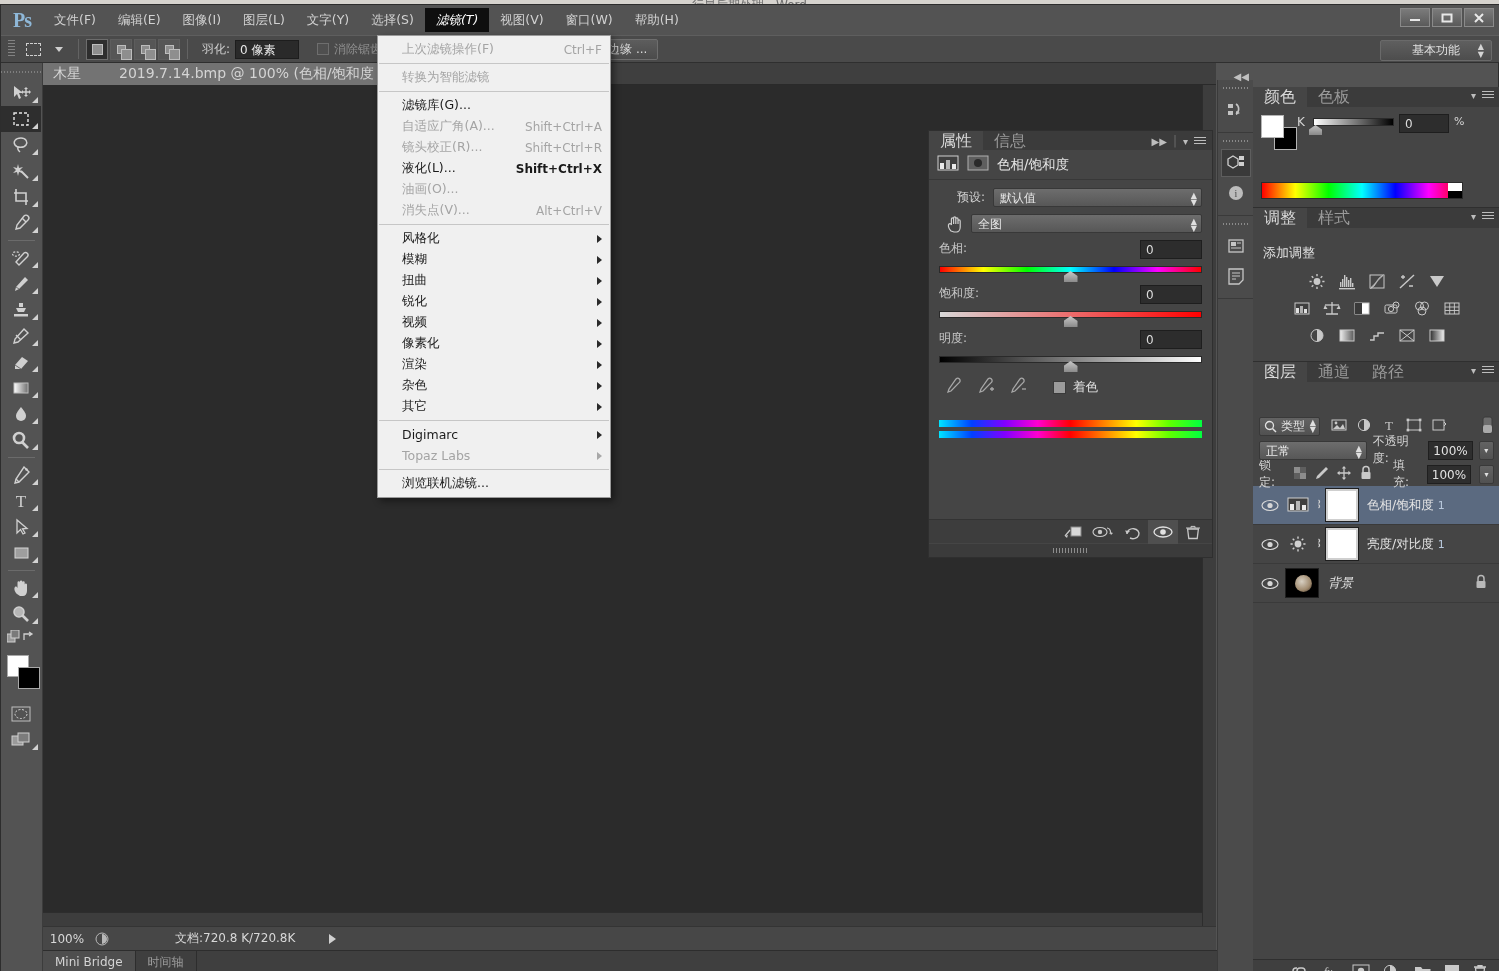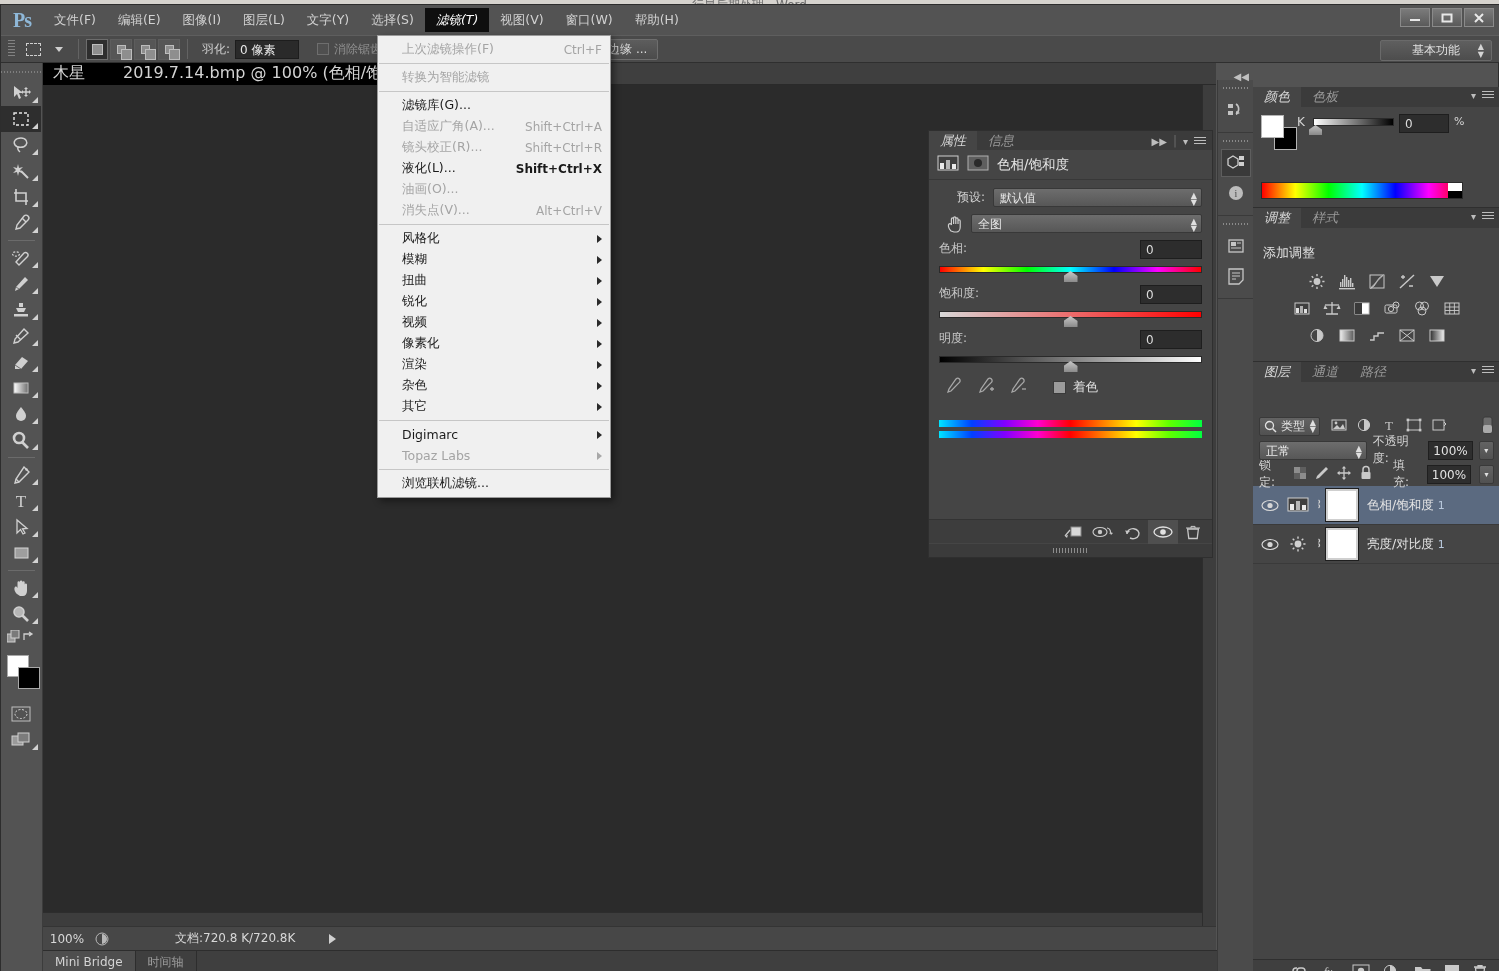--- a/index.html
+++ b/index.html
@@ -66,22 +66,22 @@
   .tool svg{ display:block; }
   .tool .corner{ position:absolute; right:3px; bottom:3px; width:0;height:0;
     border-left:3px solid transparent;border-top:3px solid transparent;border-right:3px solid #d2d2d2;border-bottom:3px solid #d2d2d2;}
   .tdiv{ height:1px;background:#6b6b6b;margin:4px 7px;}
   .swatches{ position:relative; width:40px; height:44px; margin-top:4px;}
   .sw-fg{ position:absolute;left:6px;top:2px;width:22px;height:22px;background:#fff;border:1px solid #a8a8a8;}
   .sw-bg{ position:absolute;left:17px;top:14px;width:22px;height:22px;background:#000;border:1px solid #a8a8a8;}
   
   .doctab{ position:absolute; left:42px; top:58px; width:1173px; height:22px;
     background:#3f3f3f; border-bottom:1px solid #2a2a2a; display:flex; align-items:center;}
-  .doctab .tabbox{ height:22px; display:flex; align-items:center; background:#000000;
-    padding:0 10px 0 10px; border-right:1px solid #2f2f2f; color:#d4d4d4; font-size:16px;gap:24px;}
+  .doctab .tabbox{ height:22px; display:flex; align-items:center; background:#737373;
+    padding:0 10px 0 10px; border-right:1px solid #2f2f2f; color:#d4d4d4; font-size:14px;gap:24px;}
   .doctab .tabbox .name{ margin-right:14px; }
   
   .canvaswrap{ position:absolute; left:42px; top:80px; width:1173px; height:841px;
     background:#2b2b2b; overflow:hidden;}
   .imgcanvas{ position:absolute; left:328px; top:178px; width:496px; height:496px; background:#000;}
   .planet{ position:absolute; left:125px; top:60px; width:240px; height:240px; border-radius:50%;
     background:
       radial-gradient(circle at 34% 30%, rgba(255,255,255,0.12), rgba(255,255,255,0) 55%),
       repeating-linear-gradient(175deg,
         rgba(158,170,190,0.55) 0px, rgba(158,170,190,0.55) 7px,
@@ -124,21 +124,21 @@
   .mrow.disabled{ color:#a4a4a4; }
   .mrow .sc{ margin-left:auto; font-size:12px; padding-left:18px;}
   .mrow .arr{ position:absolute; right:8px; width:0;height:0;
     border-top:4px solid transparent;border-bottom:4px solid transparent;border-left:5px solid #2a2a2a;}
   .mrow.disabled .arr{ border-left-color:#a8a8a8;}
   .msep{ height:1px; background:#c6c6c6; margin:3px 1px;}
   
   .propsdock{ position:absolute; left:927px; top:125px; width:285px; height:428px;
     background:#454545; border:1px solid #2f2f2f; z-index:30;}
   .ptabs{ height:19px; background:#3b3b3b; display:flex; align-items:flex-end; position:relative;}
-  .ptab{ padding:0 11px; height:19px; line-height:19px; font-size:13px; color:#9a9a9a;font-style:italic;}
+  .ptab{ padding:0 11px; height:19px; line-height:19px; font-size:16px; color:#9a9a9a;}
   .ptab.on{ background:#454545; color:#d8d8d8;}
   .pmenu{ position:absolute; right:6px; top:3px; display:flex; align-items:center; gap:6px;}
   .dblarrow{ color:#bdbdbd; font-size:10px;}
   .hamb{ width:12px;height:9px;background-image:repeating-linear-gradient(180deg,#bdbdbd 0 1px,transparent 1px 3px);}
   .phead{ height:30px; display:flex; align-items:center; padding:0 8px; gap:8px;
     border-bottom:1px solid #383838;}
   .pbody{ padding:8px 10px 0 10px; }
   .prow{ display:flex; align-items:center; margin-bottom:7px;}
   .prow .plab{ font-size:12px; color:#d2d2d2; }
   .dropdown{ background:linear-gradient(180deg,#6d6d6d,#575757); border:1px solid #383838;
@@ -898,20 +898,38 @@
                   <path d="M4.5 3 a2 2 0 0 1 0 3.5 M4.5 7.5 a2 2 0 0 1 0 3.5" fill="none" stroke="#cfcfcf" stroke-width="1.3"></path>
                 </svg>
             </span>
             <span class="maskthumb"></span>
           </span>
           <span class="lyrname">
             <span>亮度/对比度</span><span class="num">1</span>
           </span>
         </div>
 
+        <div class="lyr">
+          <span class="eye">
+            <svg width="18" height="13">
+                <ellipse cx="9" cy="6.5" rx="8" ry="5" fill="none" stroke="#d6d6d6" stroke-width="1.2"></ellipse>
+                <circle cx="9" cy="6.5" r="2.6" fill="#d6d6d6"></circle>
+              </svg>
+          </span>
+          <span class="imgthumb">
+              <span class="p"></span>
+            </span>
+          <span class="lyrname" style="font-style:italic">背景</span>
+          <span style="margin-left:auto;margin-right:12px">
+            <svg width="14" height="15">
+                <path d="M4 7 V4.5 a3 3 0 0 1 6 0 V7" fill="none" stroke="#b9b9b9" stroke-width="1.5"></path>
+                <rect x="2.5" y="7" width="9" height="7" rx="1" fill="#b9b9b9"></rect>
+              </svg>
+          </span>
+        </div>
       </div>
 
       <div class="lyrfoot">
         <span><svg width="18" height="14">
               <path d="M7 7 a3 3 0 0 1 3-3 h2 a3 3 0 0 1 0 6 h-1" fill="none" stroke="#c9c9c9" stroke-width="1.4"></path>
               <path d="M11 7 a3 3 0 0 1 -3 3 h-2 a3 3 0 0 1 0 -6 h1" fill="none" stroke="#c9c9c9" stroke-width="1.4"></path>
             </svg></span>
         <span><svg width="20" height="15">
               <text x="8" y="12" font-size="12" font-style="italic" font-family="Liberation Serif,serif" fill="#c9c9c9" text-anchor="middle">fx</text>
               <path d="M16 10 l3 0 l-1.5 2.5z" fill="#c9c9c9"></path>

